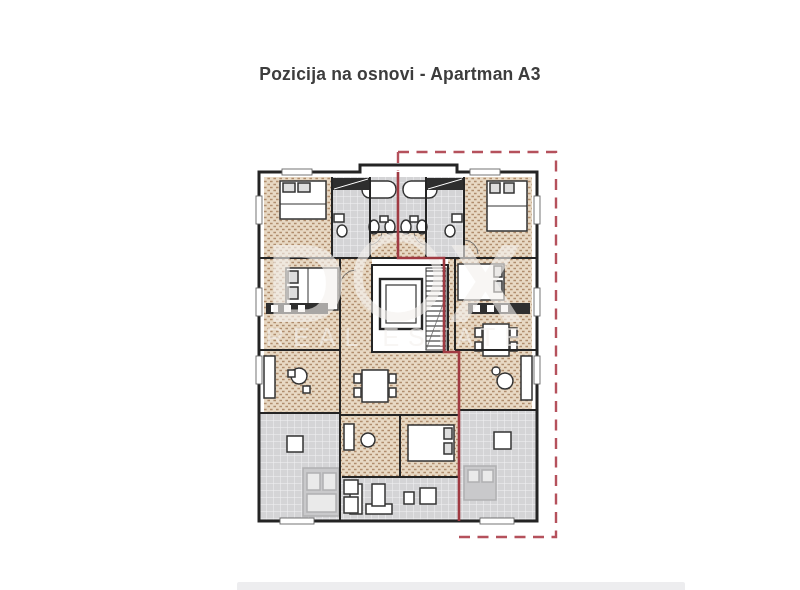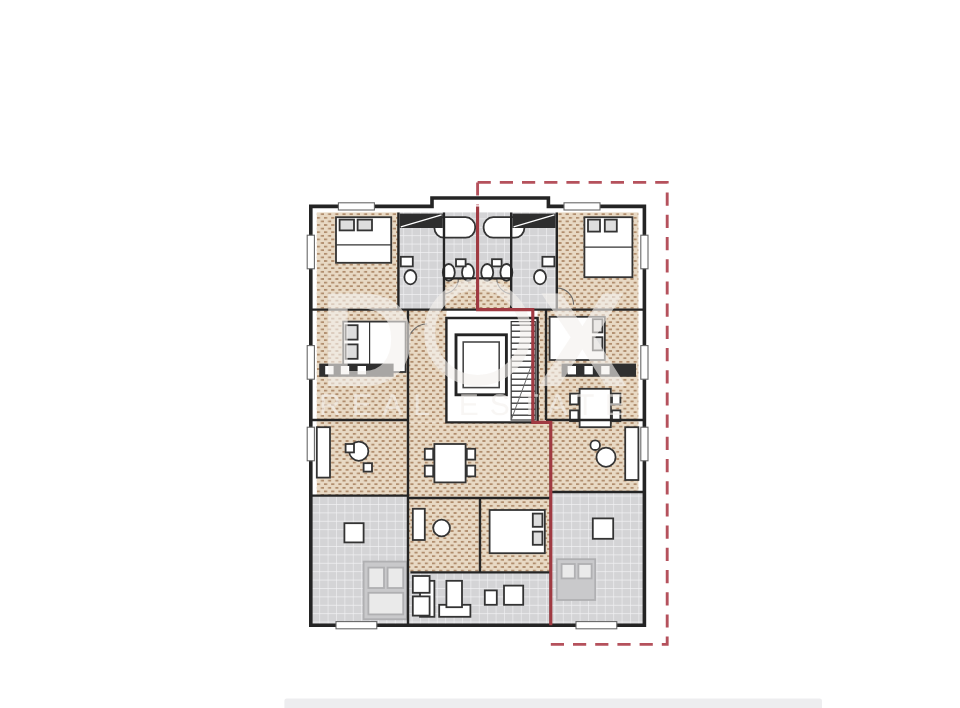--- a/index.html
+++ b/index.html
@@ -16,20 +16,21 @@
     background:#ededef;border-radius:2px 2px 0 0;
   }
   .wm-letter{font-family:"Liberation Sans",sans-serif;font-weight:700;font-size:112px;}
   .wm-sub{font-family:"Liberation Sans",sans-serif;font-weight:400;font-size:25px;letter-spacing:9px;}
 </style>
 </head>
 <body>
 
 <div class="stage">
 
+  <div class="page-title">Pozicija na osnovi - Apartman A3</div>
 
   <svg class="plan" width="800" height="590" viewBox="0 0 800 590" xmlns="http://www.w3.org/2000/svg">
 
     <defs>
       <pattern id="tanHatch" width="6" height="6" patternUnits="userSpaceOnUse">
         <rect width="6" height="6" fill="#e8d9c4"></rect>
         <path d="M0 1.5 H2.6 M3.4 4.5 H6" stroke="#b08d6d" stroke-width="1.5"></path>
       </pattern>
       <pattern id="grayTile" width="7" height="7" patternUnits="userSpaceOnUse">
         <rect width="7" height="7" fill="#d4d4d6"></rect>

